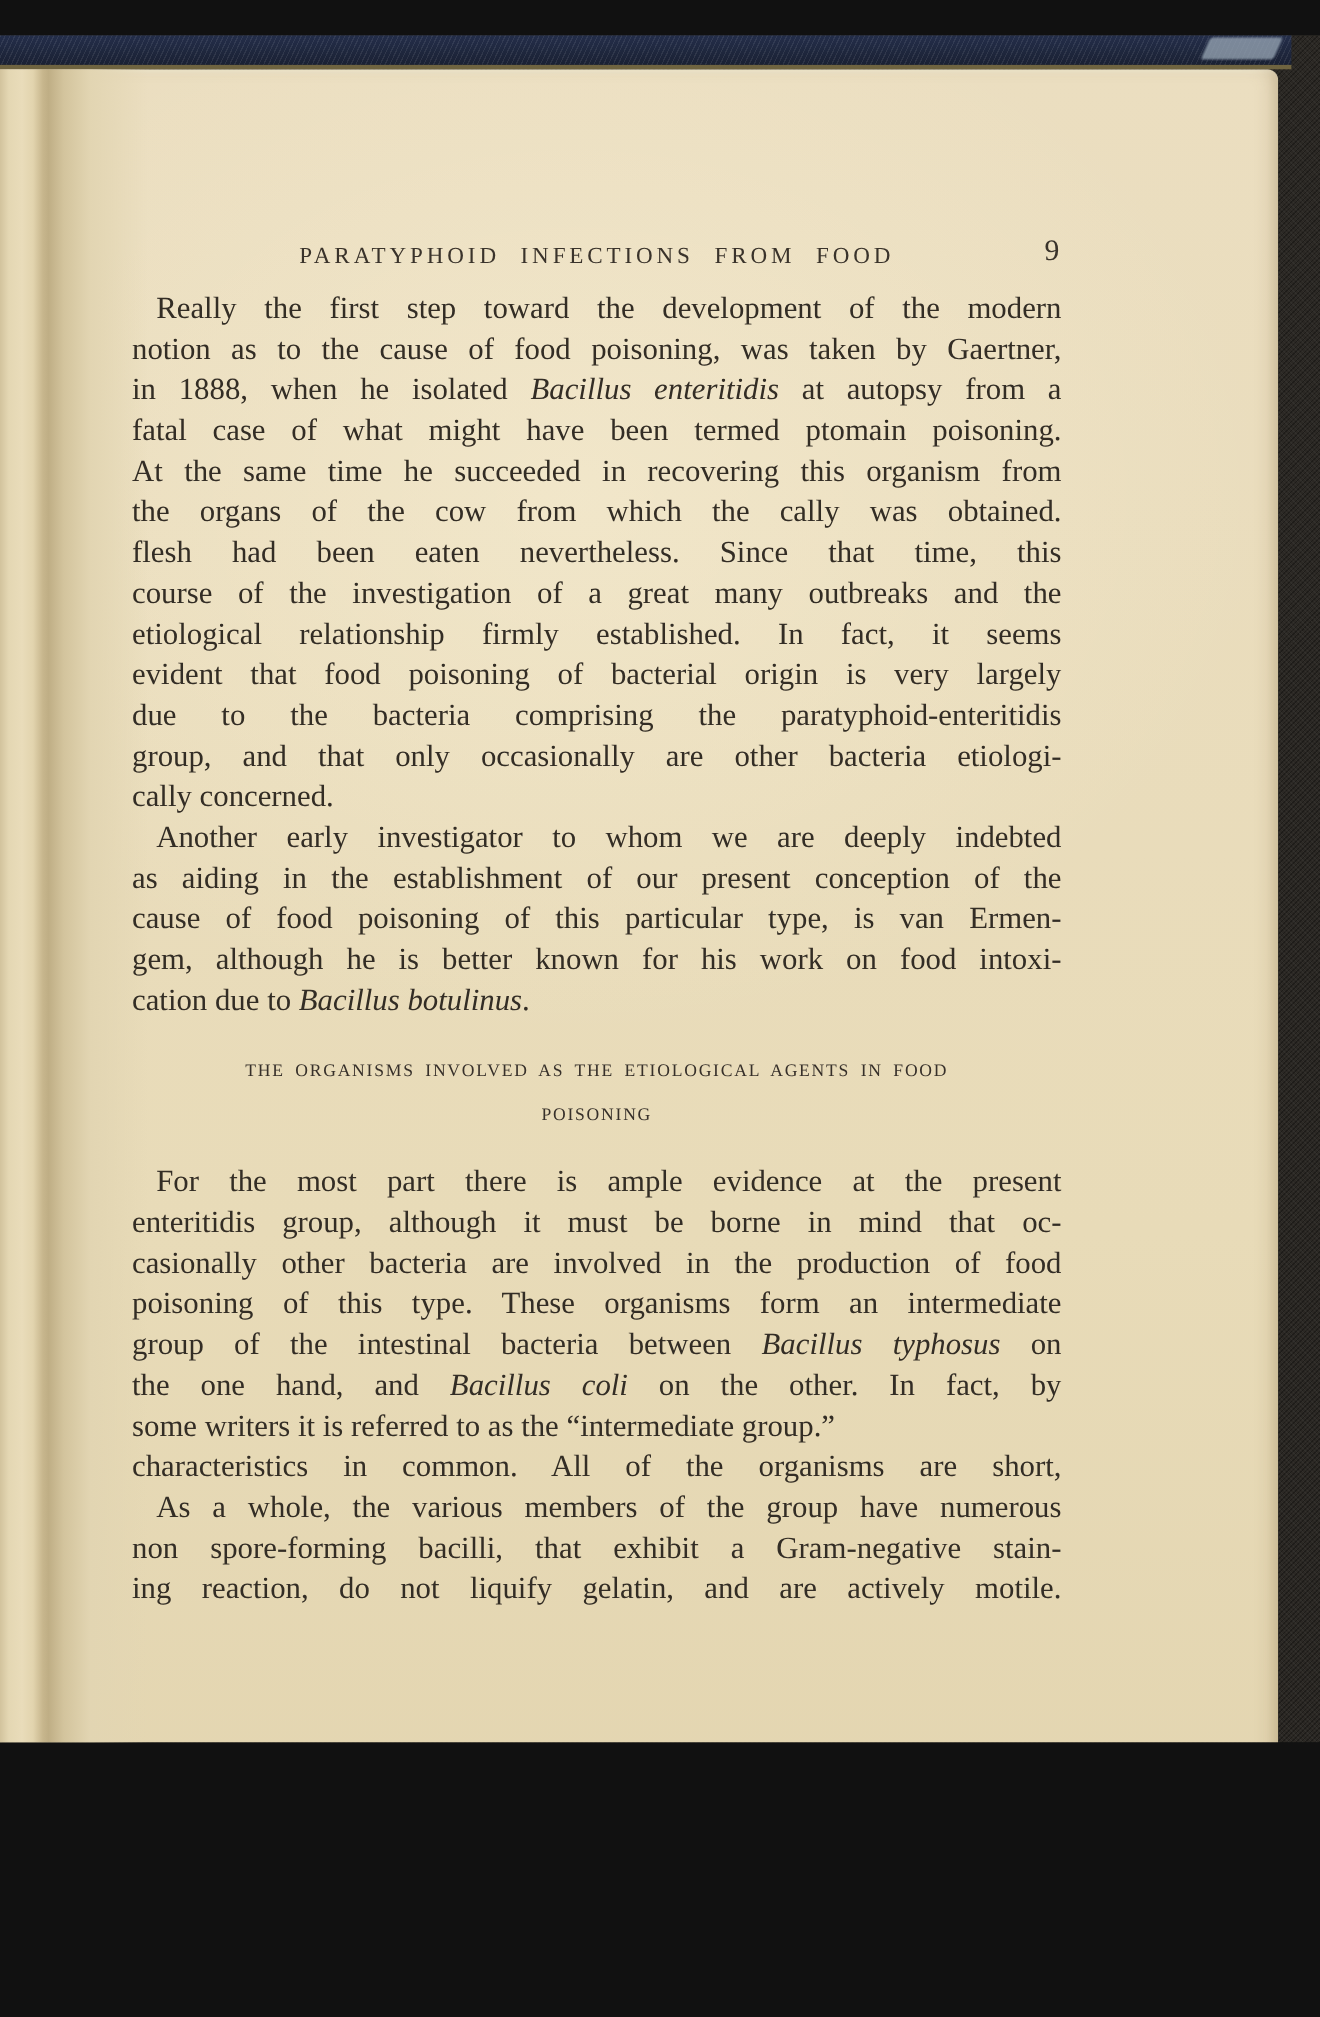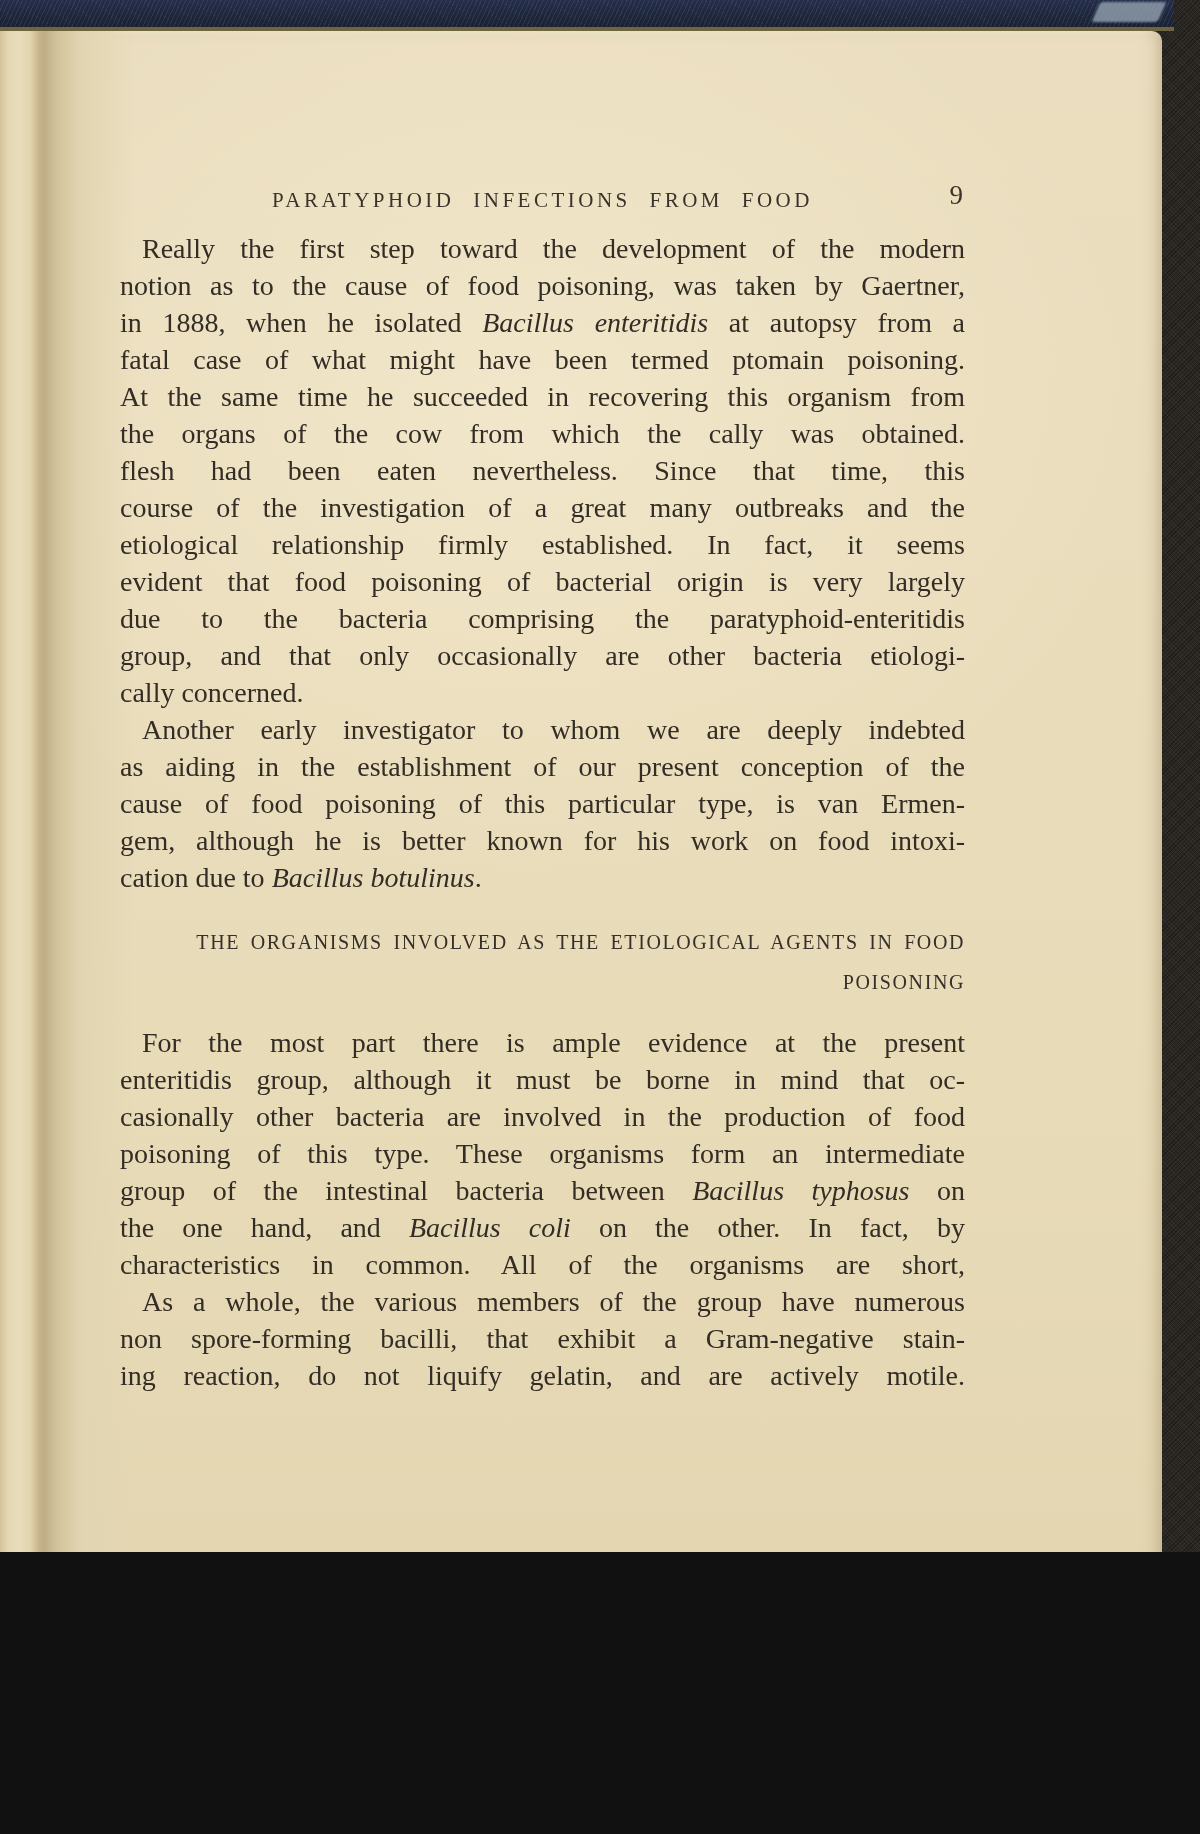--- a/index.html
+++ b/index.html
@@ -6,20 +6,21 @@
   .scene {
     position: relative;
     width: 1200px;
     height: 1552px;
     overflow: hidden;
     font-family: "Liberation Serif", "DejaVu Serif", serif;
     background:
       repeating-linear-gradient(45deg, rgba(255,255,255,.035) 0 1px, transparent 1px 3px),
       repeating-linear-gradient(-45deg, rgba(0,0,0,.30) 0 1px, transparent 1px 3px),
       #2b2824;
+    margin-top: 32px;
   }
   
   .cover-top {
     position: absolute; left: 0; top: 0;
     width: 1174px; height: 31px;
     box-sizing: border-box;
     border-bottom: 4px solid #6f6440;
     background:
       repeating-linear-gradient(115deg, rgba(255,255,255,.08) 0 1px, transparent 1px 4px),
       linear-gradient(#242e4a, #1a2133);
@@ -87,22 +88,22 @@
     text-align: justify;
     text-align-last: justify;
     height: 37px;
     overflow: hidden;
   }
   .line.indent { text-indent: 22px; }
   .line.short { text-align-last: left; }
   .it { font-style: italic; }
   .section-heading {
     margin: 26px 0 22px 0;
-    text-align: right;
-    font-size: 20px; line-height: 40px;
+    text-align: center;
+    font-size: 16px; line-height: 40px;
     letter-spacing: 1.6px; word-spacing: 4px;
     color: #37302a;
   }
 </style>
 </head>
 <body>
 
 <div class="scene">
   <div class="cover-top"></div>
   <div class="cloth-tear"></div>
@@ -140,20 +141,21 @@
             <div>THE ORGANISMS INVOLVED AS THE ETIOLOGICAL AGENTS IN FOOD</div>
             <div>POISONING</div>
           </div>
           <div class="paragraph">
             <div class="line indent"><span>For the most part there is ample evidence at the present</span></div>
             <div class="line"><span>enteritidis group, although it must be borne in mind that oc-</span></div>
             <div class="line"><span>casionally other bacteria are involved in the production of food</span></div>
             <div class="line"><span>poisoning of this type. These organisms form an intermediate</span></div>
             <div class="line"><span>group of the intestinal bacteria between </span><span class="it">Bacillus typhosus</span><span> on</span></div>
             <div class="line"><span>the one hand, and </span><span class="it">Bacillus coli</span><span> on the other. In fact, by</span></div>
+            <div class="line short"><span>some writers it is referred to as the “intermediate group.”</span></div>
           </div>
           <div class="paragraph">
             <div class="line"><span>characteristics in common. All of the organisms are short,</span></div>
             <div class="line indent"><span>As a whole, the various members of the group have numerous</span></div>
             <div class="line"><span>non spore-forming bacilli, that exhibit a Gram-negative stain-</span></div>
             <div class="line"><span>ing reaction, do not liquify gelatin, and are actively motile.</span></div>
           </div>
         </div>
     </div>
   </div>

